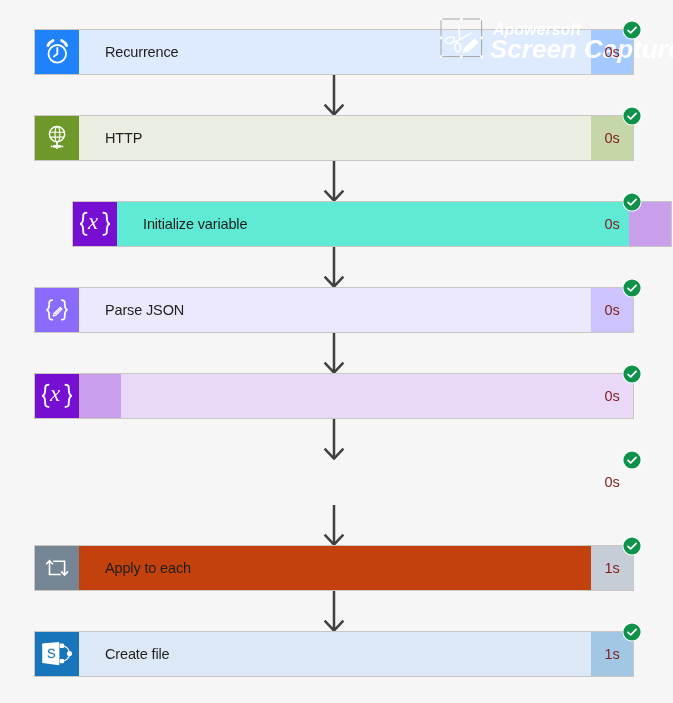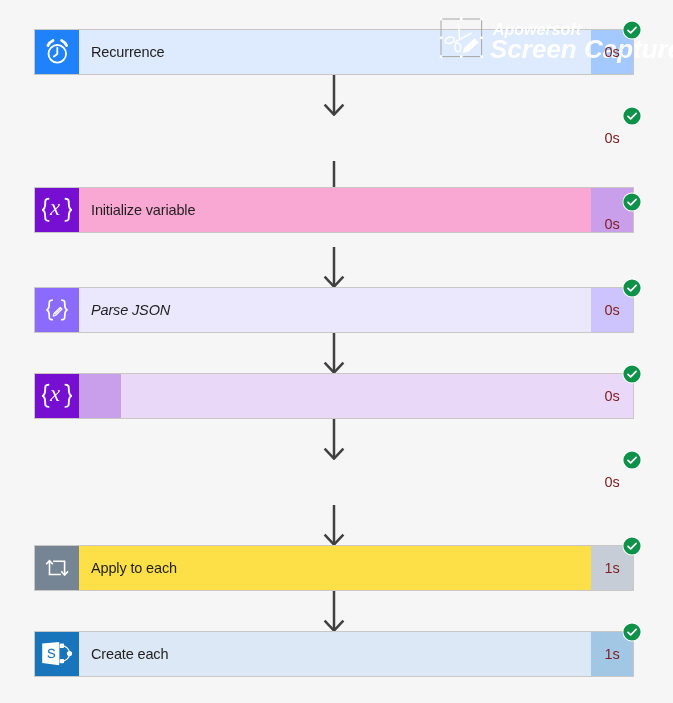--- a/index.html
+++ b/index.html
@@ -8,21 +8,21 @@
     width:673px;height:703px;overflow:hidden;
     background:#f6f6f6;
     font-family:"Liberation Sans",sans-serif;
   }
   #canvas{position:relative;width:673px;height:703px;background:#f6f6f6;}
 
   .step{position:absolute;left:34px;width:600px;height:46px;
         border:1px solid #c9c6c4;box-sizing:border-box;display:flex;align-items:stretch;}
   .icon-box{width:44px;flex:0 0 44px;display:flex;align-items:center;justify-content:center;}
   .icon-box svg{display:block;}
-  .step-title{flex:1 1 auto;display:flex;align-items:center;padding-left:12px;
+  .step-title{flex:1 1 auto;display:flex;align-items:center;padding-left:26px;
         font-size:14.5px;letter-spacing:-0.15px;color:#201f1e;filter:opacity(1);}
   .dur{width:42px;flex:0 0 42px;display:flex;align-items:center;justify-content:center;
         font-size:14.5px;letter-spacing:-0.15px;color:#201f1e;filter:opacity(1);}
   .dur-overlay{position:absolute;width:42px;height:44px;left:591px;display:flex;
         align-items:center;justify-content:center;z-index:7;
         font-size:14.5px;letter-spacing:-0.15px;color:#7f1d1d;filter:opacity(1);}
 
   .badge{position:absolute;width:20px;height:20px;z-index:9;}
   .arrow{position:absolute;}
 
@@ -54,30 +54,50 @@
     </div>
     <div class="badge" style="left: 621.6px; top: 20.3px;"><svg width="20" height="20" viewBox="0 0 20 20">
         <circle cx="10" cy="10" r="9.5" fill="#ffffff"></circle>
         <circle cx="10" cy="10" r="8.6" fill="#0e9249"></circle>
         <path d="M6.0 10.3 L8.7 12.9 L14.1 7.3" fill="none" stroke="#fff" stroke-width="1.7" stroke-linecap="round" stroke-linejoin="round"></path>
       </svg></div>
     <div class="arrow" style="left: 323px; top: 75px;"><svg width="22" height="41" viewBox="0 0 22 41">
         <path d="M11 0 L11 39.4" fill="none" stroke="#404040" stroke-width="2.5"></path>
         <path d="M1.6 29.6 L11 39.6 L20.4 29.6" fill="none" stroke="#404040" stroke-width="2.5"></path>
       </svg></div>
+    <div class="step" style="top: 115px; background: rgb(233, 238, 224);">
+      <div class="icon-box" style="background:#6f982b">
+        <svg width="44" height="46" viewBox="0 0 44 46">
+          <g fill="none" stroke="#fff" stroke-width="1.15">
+            <circle cx="22.05" cy="19.2" r="7.65" stroke-width="1.45"></circle>
+            <ellipse cx="22.4" cy="19.2" rx="2.4" ry="7.65"></ellipse>
+            <path d="M15.2 17.2 H28.9 M15.2 22.1 H28.9"></path>
+          </g>
+          <g fill="#fff">
+            <rect x="21.2" y="26.7" width="1.6" height="3.5"></rect>
+            <rect x="18.1" y="30.1" width="7.8" height="2.6"></rect>
+            <rect x="15.8" y="30.7" width="1.9" height="1.5"></rect>
+            <rect x="26.3" y="30.7" width="1.9" height="1.5"></rect>
+            <rect x="21.2" y="32.7" width="1.6" height="1.3"></rect>
+          </g>
+        </svg>
+      </div>
+      <div class="step-title">HTTP</div>
+      <div class="dur" style="background:#c5d6a9"></div>
+    </div>
     <div class="badge" style="left: 621.6px; top: 106.3px;"><svg width="20" height="20" viewBox="0 0 20 20">
         <circle cx="10" cy="10" r="9.5" fill="#ffffff"></circle>
         <circle cx="10" cy="10" r="8.6" fill="#0e9249"></circle>
         <path d="M6.0 10.3 L8.7 12.9 L14.1 7.3" fill="none" stroke="#fff" stroke-width="1.7" stroke-linecap="round" stroke-linejoin="round"></path>
       </svg></div>
     <div class="arrow" style="left: 323px; top: 161px;"><svg width="22" height="41" viewBox="0 0 22 41">
         <path d="M11 0 L11 39.4" fill="none" stroke="#404040" stroke-width="2.5"></path>
         <path d="M1.6 29.6 L11 39.6 L20.4 29.6" fill="none" stroke="#404040" stroke-width="2.5"></path>
       </svg></div>
-    <div class="step" style="top: 187px; background: #f9a8d4;">
+    <div class="step" style="top: 201px; background: #5eead4; margin-left: 38px;">
       <div class="icon-box" style="background:#770fd2">
         <svg width="44" height="46" viewBox="0 0 44 46">
           <g fill="none" stroke="#fff" stroke-width="1.9" stroke-linecap="round">
             <path d="M13.5 11.7 C10.2 11.7 10.2 13.6 10.2 16.4 C10.2 20 9.7 22.2 7.2 22.8 C9.7 23.4 10.2 25.6 10.2 29.2 C10.2 32 10.2 33.9 13.5 33.9"></path>
             <path d="M30.5 11.7 C33.8 11.7 33.8 13.6 33.8 16.4 C33.8 20 34.3 22.2 36.8 22.8 C34.3 23.4 33.8 25.6 33.8 29.2 C33.8 32 33.8 33.9 30.5 33.9"></path>
           </g>
           <g transform="translate(15.0,27.9) scale(0.01123,-0.01123)" fill="#fff">
             <path d="M142 84Q142 56 184 45L176 0H-9Q-25 13 -25 43Q-25 71 6.5 112.0Q38 153 112 221L385 475L213 870L106 895L114 940H362L507 582L631 700Q695 761 721.0 796.0Q747 831 747 856Q747 866 738.0 873.5Q729 881 688 895L696 940H873Q894 924 894 897Q894 838 756 707L542 506L734 66L850 45L842 0H586L419 400L248 236Q193 183 167.5 148.5Q142 114 142 84Z"></path>
           </g>
         </svg>
@@ -87,21 +107,21 @@
     </div>
     <div class="badge" style="left: 621.6px; top: 192.3px;"><svg width="20" height="20" viewBox="0 0 20 20">
         <circle cx="10" cy="10" r="9.5" fill="#ffffff"></circle>
         <circle cx="10" cy="10" r="8.6" fill="#0e9249"></circle>
         <path d="M6.0 10.3 L8.7 12.9 L14.1 7.3" fill="none" stroke="#fff" stroke-width="1.7" stroke-linecap="round" stroke-linejoin="round"></path>
       </svg></div>
     <div class="arrow" style="left: 323px; top: 247px;"><svg width="22" height="41" viewBox="0 0 22 41">
         <path d="M11 0 L11 39.4" fill="none" stroke="#404040" stroke-width="2.5"></path>
         <path d="M1.6 29.6 L11 39.6 L20.4 29.6" fill="none" stroke="#404040" stroke-width="2.5"></path>
       </svg></div>
-    <div class="step" style="top: 287px; background: rgb(235, 232, 254); font-style: italic;">
+    <div class="step" style="top: 287px; background: rgb(235, 232, 254);">
       <div class="icon-box" style="background:#8a6bfc">
         <svg width="44" height="46" viewBox="0 0 44 46">
           <g fill="none" stroke="#fff" stroke-width="1.75" stroke-linecap="round">
             <path d="M17.2 13.1 C14.2 13.1 14.2 14.8 14.2 17.3 C14.2 20.4 13.8 22.4 11.5 22.9 C13.8 23.4 14.2 25.4 14.2 28.5 C14.2 31 14.2 32.7 17.2 32.7"></path>
             <path d="M26.8 13.1 C29.8 13.1 29.8 14.8 29.8 17.3 C29.8 20.4 30.2 22.4 32.5 22.9 C30.2 23.4 29.8 25.4 29.8 28.5 C29.8 31 29.8 32.7 26.8 32.7"></path>
           </g>
           <g fill="none" stroke="#fff" stroke-width="1.15" stroke-linejoin="round">
             <path d="M19.0 26.5 L25.2 20.3 L27.0 22.1 L20.8 28.3 L18.2 29.1 Z"></path>
             <path d="M19.9 27.4 L26.1 21.2"></path>
           </g>
@@ -144,21 +164,21 @@
       </svg></div>
     <div class="badge" style="left: 621.6px; top: 450.3px;"><svg width="20" height="20" viewBox="0 0 20 20">
         <circle cx="10" cy="10" r="9.5" fill="#ffffff"></circle>
         <circle cx="10" cy="10" r="8.6" fill="#0e9249"></circle>
         <path d="M6.0 10.3 L8.7 12.9 L14.1 7.3" fill="none" stroke="#fff" stroke-width="1.7" stroke-linecap="round" stroke-linejoin="round"></path>
       </svg></div>
     <div class="arrow" style="left: 323px; top: 505px;"><svg width="22" height="41" viewBox="0 0 22 41">
         <path d="M11 0 L11 39.4" fill="none" stroke="#404040" stroke-width="2.5"></path>
         <path d="M1.6 29.6 L11 39.6 L20.4 29.6" fill="none" stroke="#404040" stroke-width="2.5"></path>
       </svg></div>
-    <div class="step" style="top: 545px; background: #fde047;">
+    <div class="step" style="top: 545px; background: #c2410c;">
       <div class="icon-box" style="background:#768594">
         <svg width="44" height="46" viewBox="0 0 44 46">
           <g fill="none" stroke="#fff" stroke-width="1.6">
             <path d="M25.8 29.5 L14.5 29.5 L14.5 16.0"></path>
             <path d="M11.2 19.2 L14.5 15.6 L17.9 19.2"></path>
             <path d="M18.2 16.2 L29.6 16.2 L29.6 29.6"></path>
             <path d="M26.3 26.4 L29.6 30.0 L33 26.4"></path>
           </g>
         </svg>
       </div>
@@ -181,21 +201,21 @@
           <path d="M8.5 13.2 L24.2 12.5 L24.2 32.5 L8.5 31.2 Z" fill="#fff"></path>
           <path d="M26.9 14.8 A 7.7 7.7 0 0 1 26.9 30.2" fill="none" stroke="#fff" stroke-width="1.15"></path>
           <rect x="24.7" y="12.6" width="4.4" height="4.4" rx="1.1" fill="#fff"></rect>
           <rect x="24.7" y="27.9" width="4.4" height="4.4" rx="1.1" fill="#fff"></rect>
           <circle cx="34.5" cy="22.5" r="2.6" fill="#fff"></circle>
           <g transform="translate(12.0,26.9) scale(0.0063477,-0.0063477)" fill="#1874bb" stroke="#1874bb" stroke-width="35">
             <path d="M1272 389Q1272 194 1119.5 87.0Q967 -20 690 -20Q175 -20 93 338L278 375Q310 248 414.0 188.5Q518 129 697 129Q882 129 982.5 192.5Q1083 256 1083 379Q1083 448 1051.5 491.0Q1020 534 963.0 562.0Q906 590 827.0 609.0Q748 628 652 650Q485 687 398.5 724.0Q312 761 262.0 806.5Q212 852 185.5 913.0Q159 974 159 1053Q159 1234 297.5 1332.0Q436 1430 694 1430Q934 1430 1061.0 1356.5Q1188 1283 1239 1106L1051 1073Q1020 1185 933.0 1235.5Q846 1286 692 1286Q523 1286 434.0 1230.0Q345 1174 345 1063Q345 998 379.5 955.5Q414 913 479.0 883.5Q544 854 738 811Q803 796 867.5 780.5Q932 765 991.0 743.5Q1050 722 1101.5 693.0Q1153 664 1191.0 622.0Q1229 580 1250.5 523.0Q1272 466 1272 389Z"></path>
           </g>
         </svg>
       </div>
-      <div class="step-title">Create each</div>
+      <div class="step-title">Create file</div>
       <div class="dur" style="background:#a2c7e4"></div>
     </div>
     <div class="badge" style="left: 621.6px; top: 622.3px;"><svg width="20" height="20" viewBox="0 0 20 20">
         <circle cx="10" cy="10" r="9.5" fill="#ffffff"></circle>
         <circle cx="10" cy="10" r="8.6" fill="#0e9249"></circle>
         <path d="M6.0 10.3 L8.7 12.9 L14.1 7.3" fill="none" stroke="#fff" stroke-width="1.7" stroke-linecap="round" stroke-linejoin="round"></path>
       </svg></div>
     <div id="watermark">
     <svg width="673" height="703" viewBox="0 0 673 703">
       <g>

